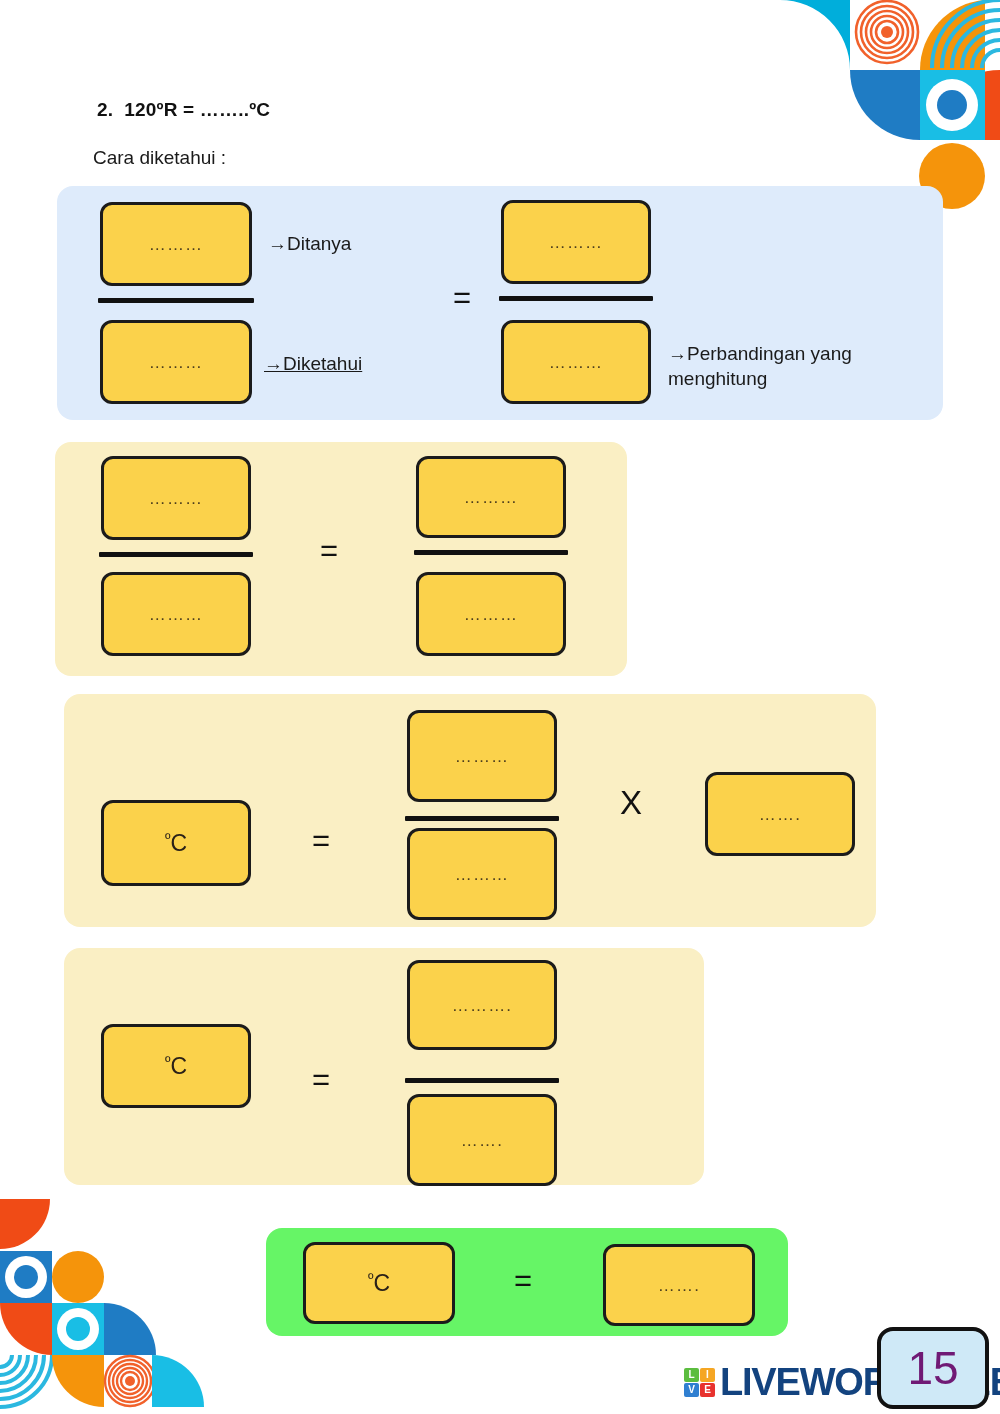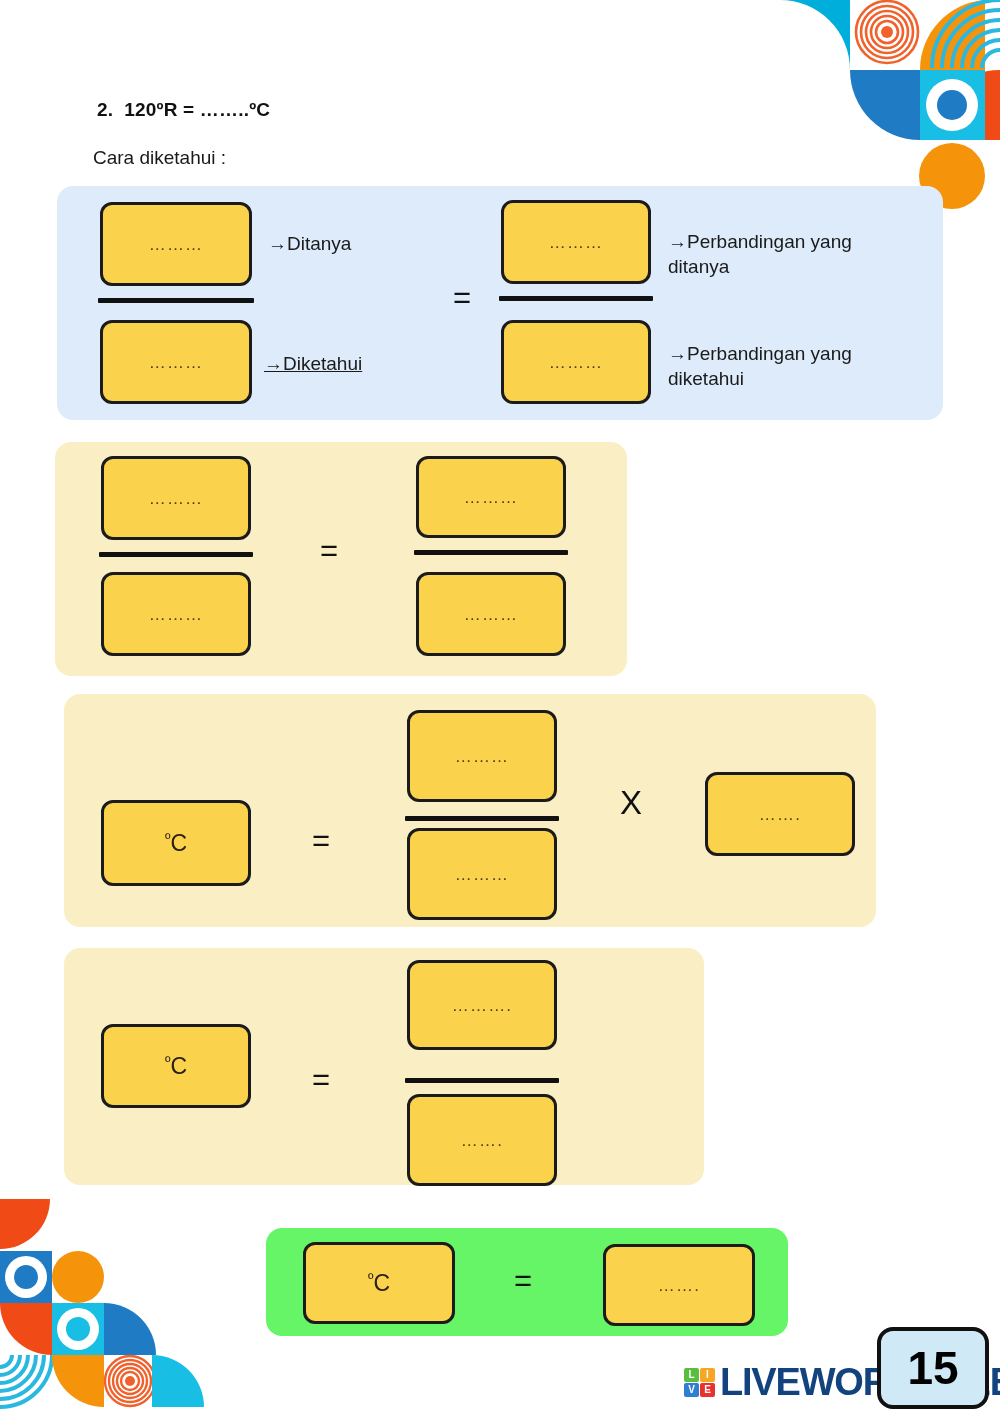--- a/index.html
+++ b/index.html
@@ -150,22 +150,22 @@
     height: 82px;
     background: #cfe9f7;
     border: 4px solid #111111;
     border-radius: 16px;
     display: flex;
     align-items: center;
     justify-content: center;
   }
   .pagenum {
     font-size: 46px;
-    font-weight: bold;
-    color: #000000;
+    font-weight: normal;
+    color: #701a75;
     line-height: 1;
   }
 </style>
 </head>
 <body>
 
 <div class="page">
 
   <svg class="deco deco-tr" viewBox="0 0 220 210" xmlns="http://www.w3.org/2000/svg">
 
@@ -268,23 +268,22 @@
   <div class="op" style="left:453px; top:282px;">=</div>
 
   <div class="ybox" style="left:501px; top:200px; width:150px; height:84px;">
     <span class="dots">………</span>
   </div>
   <div class="fbar" style="left:499px; top:296px; width:154px;"></div>
   <div class="ybox" style="left:501px; top:320px; width:150px; height:84px;">
     <span class="dots">………</span>
   </div>
 
-  <div class="alabel" style="left:668px; top:229px; width:230px;"><span class="arrow">→</span><span>Perbandingan yang ditanya</span></div>
-
-  <div class="alabel" style="left:668px; top:341px; width:230px;"><span class="arrow">→</span><span>Perbandingan yang diketahui</span></div>
+
+  <div class="alabel" style="left:668px; top:341px; width:230px;"><span class="arrow">→</span><span>Perbandingan yang menghitung</span></div>
 
   <div class="panel panel-cream" id="panel-2"></div>
 
   <div class="ybox" style="left:101px; top:456px; width:150px; height:84px;">
     <span class="dots">………</span>
   </div>
   <div class="fbar" style="left:99px; top:552px; width:154px;"></div>
   <div class="ybox" style="left:101px; top:572px; width:150px; height:84px;">
     <span class="dots">………</span>
   </div>

